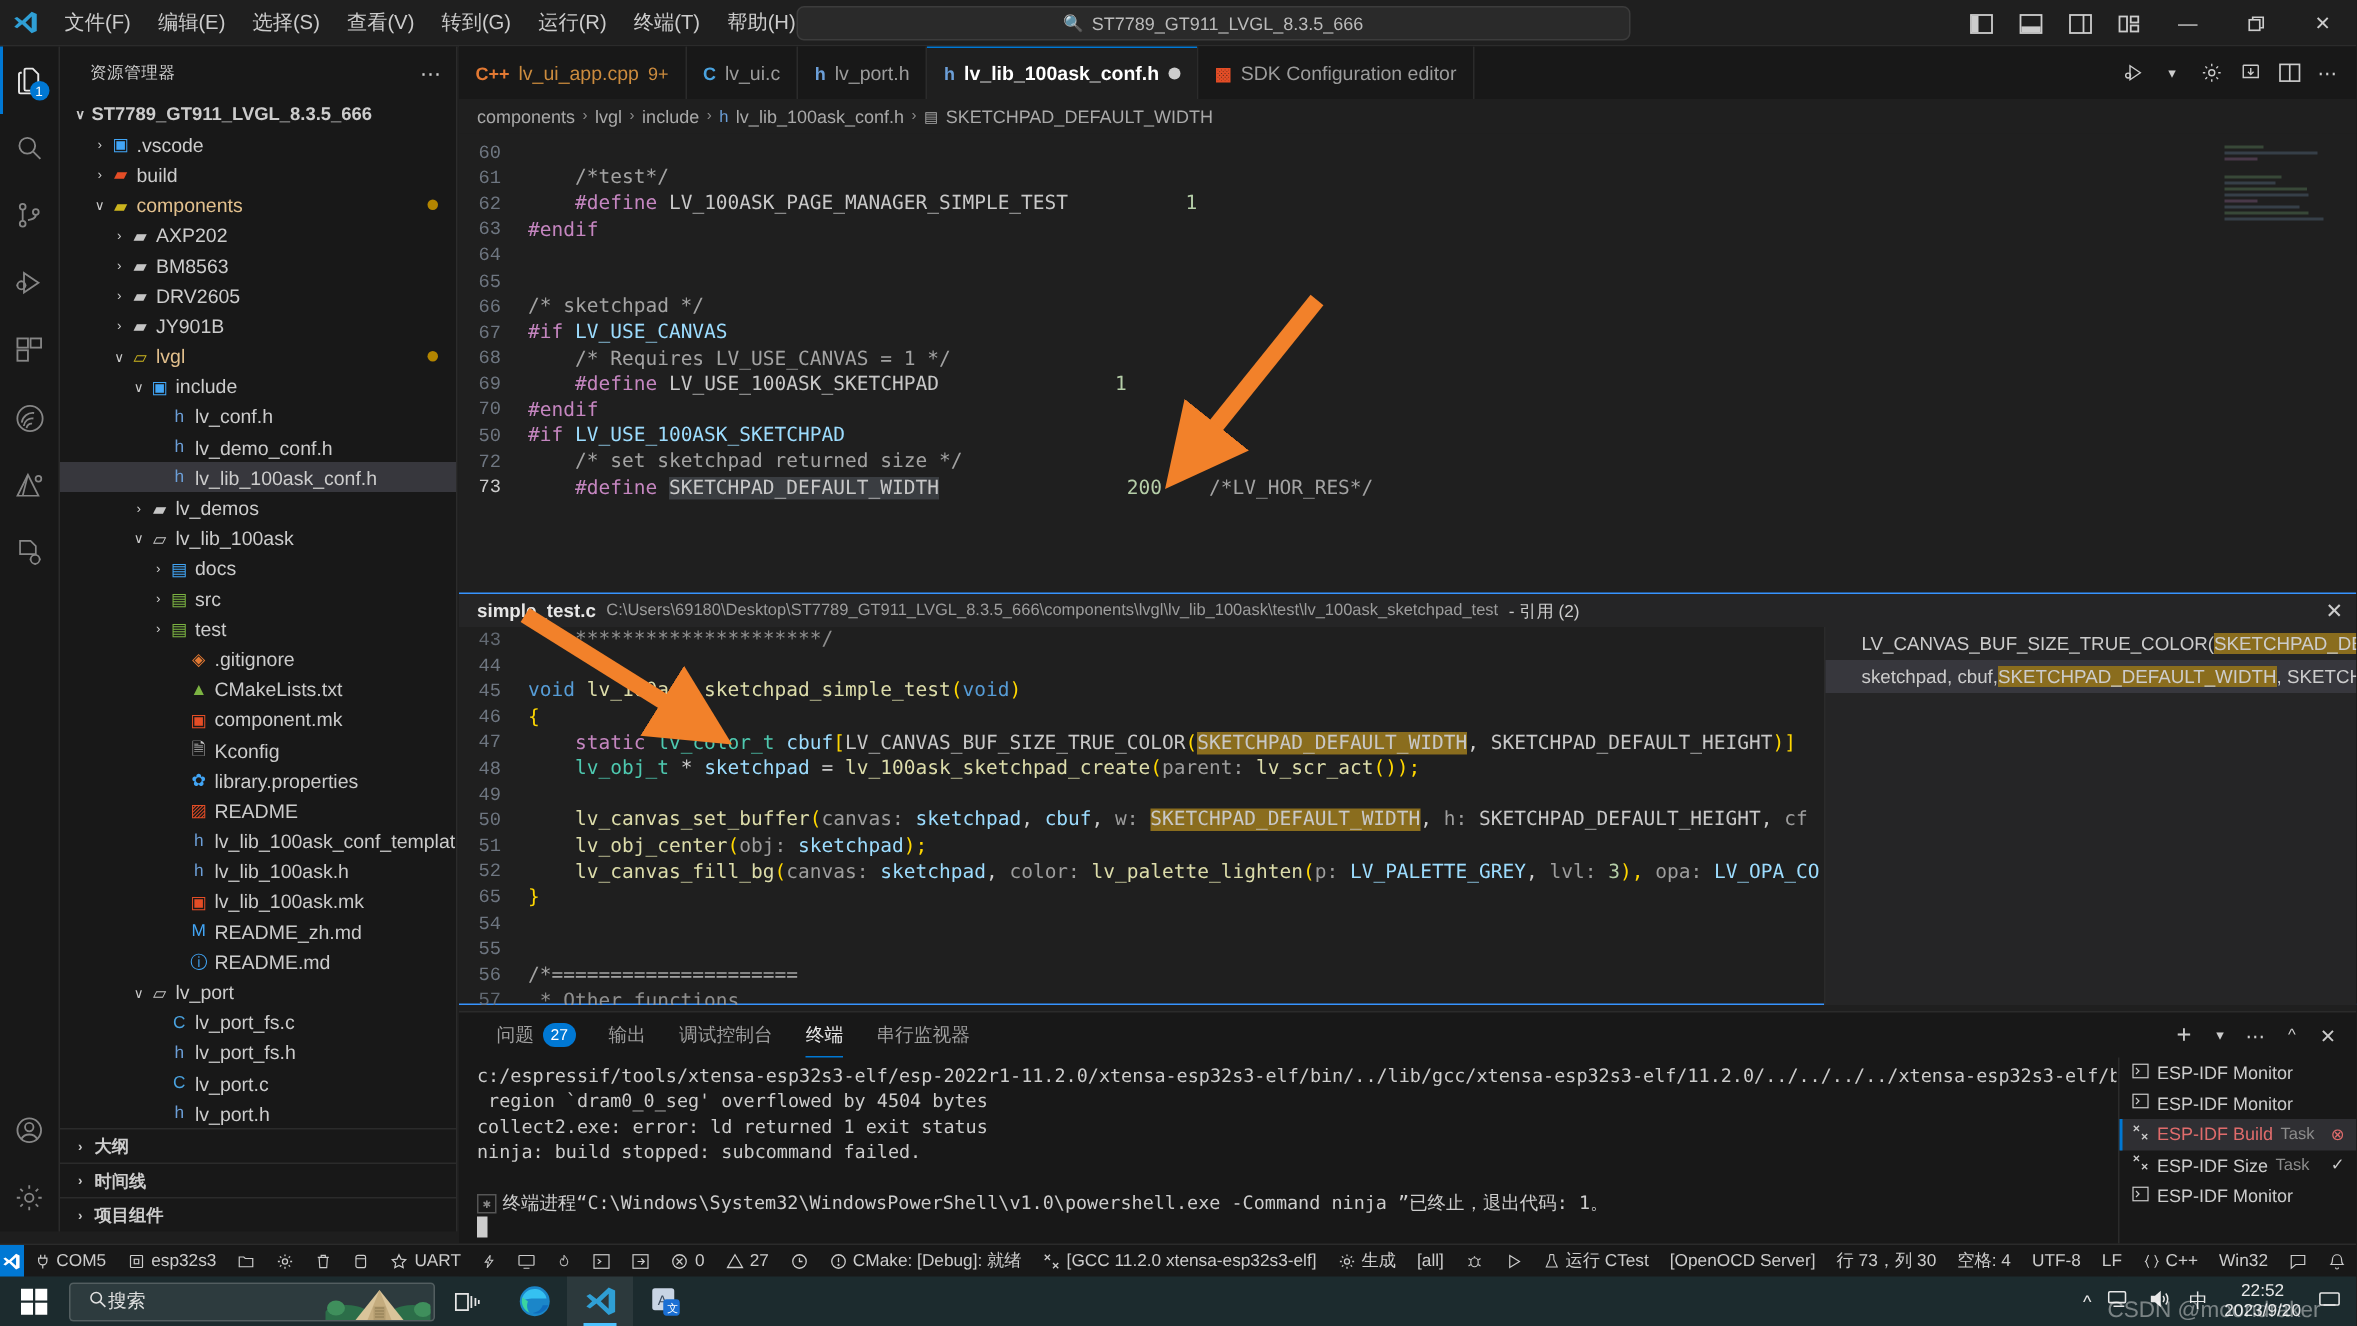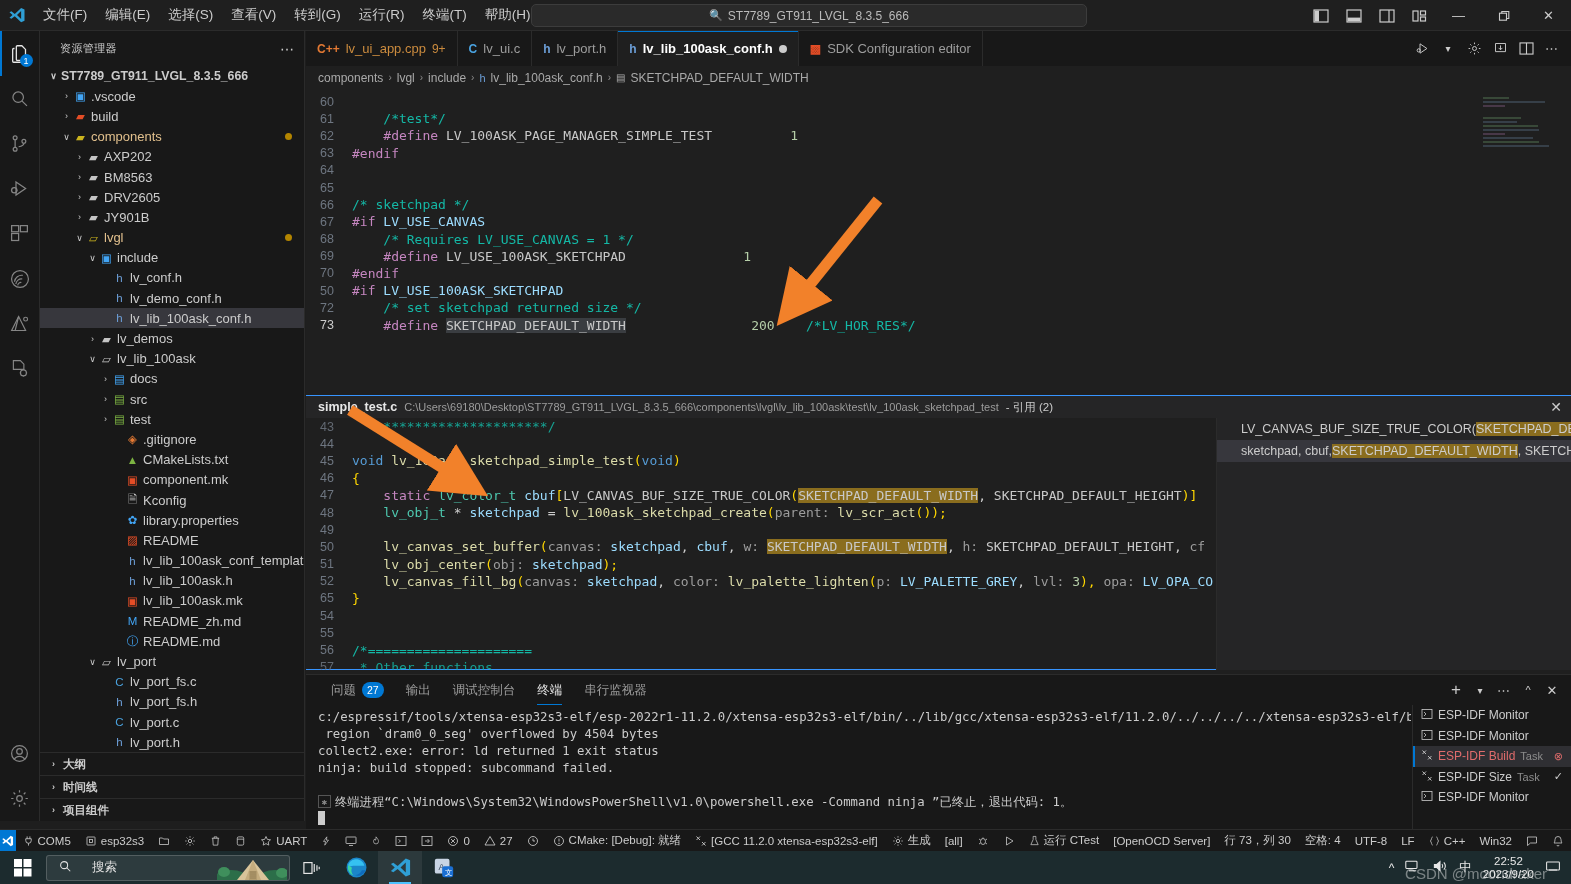--- a/index.html
+++ b/index.html
@@ -135,30 +135,30 @@
 
   .breadcrumb {
     height: 23px; display: flex; align-items: center; gap: 5px;
     padding-left: 12px; font-size: 12px; color: #a9a9a9; background: #1f1f1f;
   }
   .bc-sep { color: #8c8c8c; font-size: 10px; }
 
   
   .code-wrap { position: relative; height: 732px; background: #1f1f1f; overflow: hidden; }
   .cline { height: 17.2px; display: flex; align-items: center; font-family: "DejaVu Sans Mono", monospace; font-size: 13px; white-space: pre; }
-  .lnum { width: 46px; text-align: right; padding-right: 18px; color: #6e7681; flex: none; font-family: Liberation Sans, sans-serif; font-size: 12.5px; }
+  .lnum { width: 46px; text-align: right; padding-right: 18px; color: #6e7681; flex: none; font-family: Liberation Mono, monospace; font-size: 12.5px; }
   .lnum.cur { color: #cccccc; }
   .ctext { position: relative; }
   .indent-guide { color: #404040; }
   .kw { color: #c586c0; }        
   .kw2 { color: #569cd6; }       
   .id { color: #9cdcfe; }        
   .mac { color: #c8c8c8; }
   .num { color: #b5cea8; }
-  .cm { color: #14b8a6; }
+  .cm { color: #a3a3a3; }
   .fn { color: #dcdcaa; }
   .pr { color: #4ec9b0; }
   .pl { color: #ffd700; }
   .param { color: #9d9d9d; font-style: normal; }
   .sel-occ { background: #3a3d41; }
   .hl-ref { background: #8a6d1e; }
 
   
   .peek {
     position: absolute; left: 0; right: 0; top: 306px; height: 275px;
@@ -239,21 +239,21 @@
 
   
   .taskbar {
     position: absolute; left: 0; bottom: 0; width: 1571px; height: 33px;
     background: #1c2b2e; display: flex; align-items: center;
   }
   .tb-start { width: 46px; display: flex; align-items: center; justify-content: center; }
   .tb-search {
     width: 244px; height: 26px; background: rgba(255,255,255,.08);
     border: 1px solid rgba(255,255,255,.18); border-radius: 3px;
-    display: flex; align-items: center; gap: 20px; padding-left: 11px;
+    display: flex; align-items: center; gap: 0; padding-left: 11px;
     font-size: 12.5px; color: #e0e0e0; position: relative; overflow: hidden; text-align: center;
   }
   .tb-pyramid { position: absolute; right: 2px; top: 0; width: 70px; height: 26px; }
   .tb-app { width: 44px; height: 33px; display: flex; align-items: center; justify-content: center; position: relative; }
   .tb-app.active { background: rgba(255,255,255,.07); }
   .tb-app.active::after { content:''; position:absolute; bottom:0; left:11px; right:11px; height:2px; background:#4cc2ff; }
   .tray { margin-left: auto; display: flex; align-items: center; gap: 11px; padding-right: 10px; color: #e8e8e8; font-size: 12px; }
   .clock { text-align: center; line-height: 13px; font-size: 11.5px; }
   .watermark {
     position: absolute; right: 24px; bottom: 2px; font-size: 15px;

